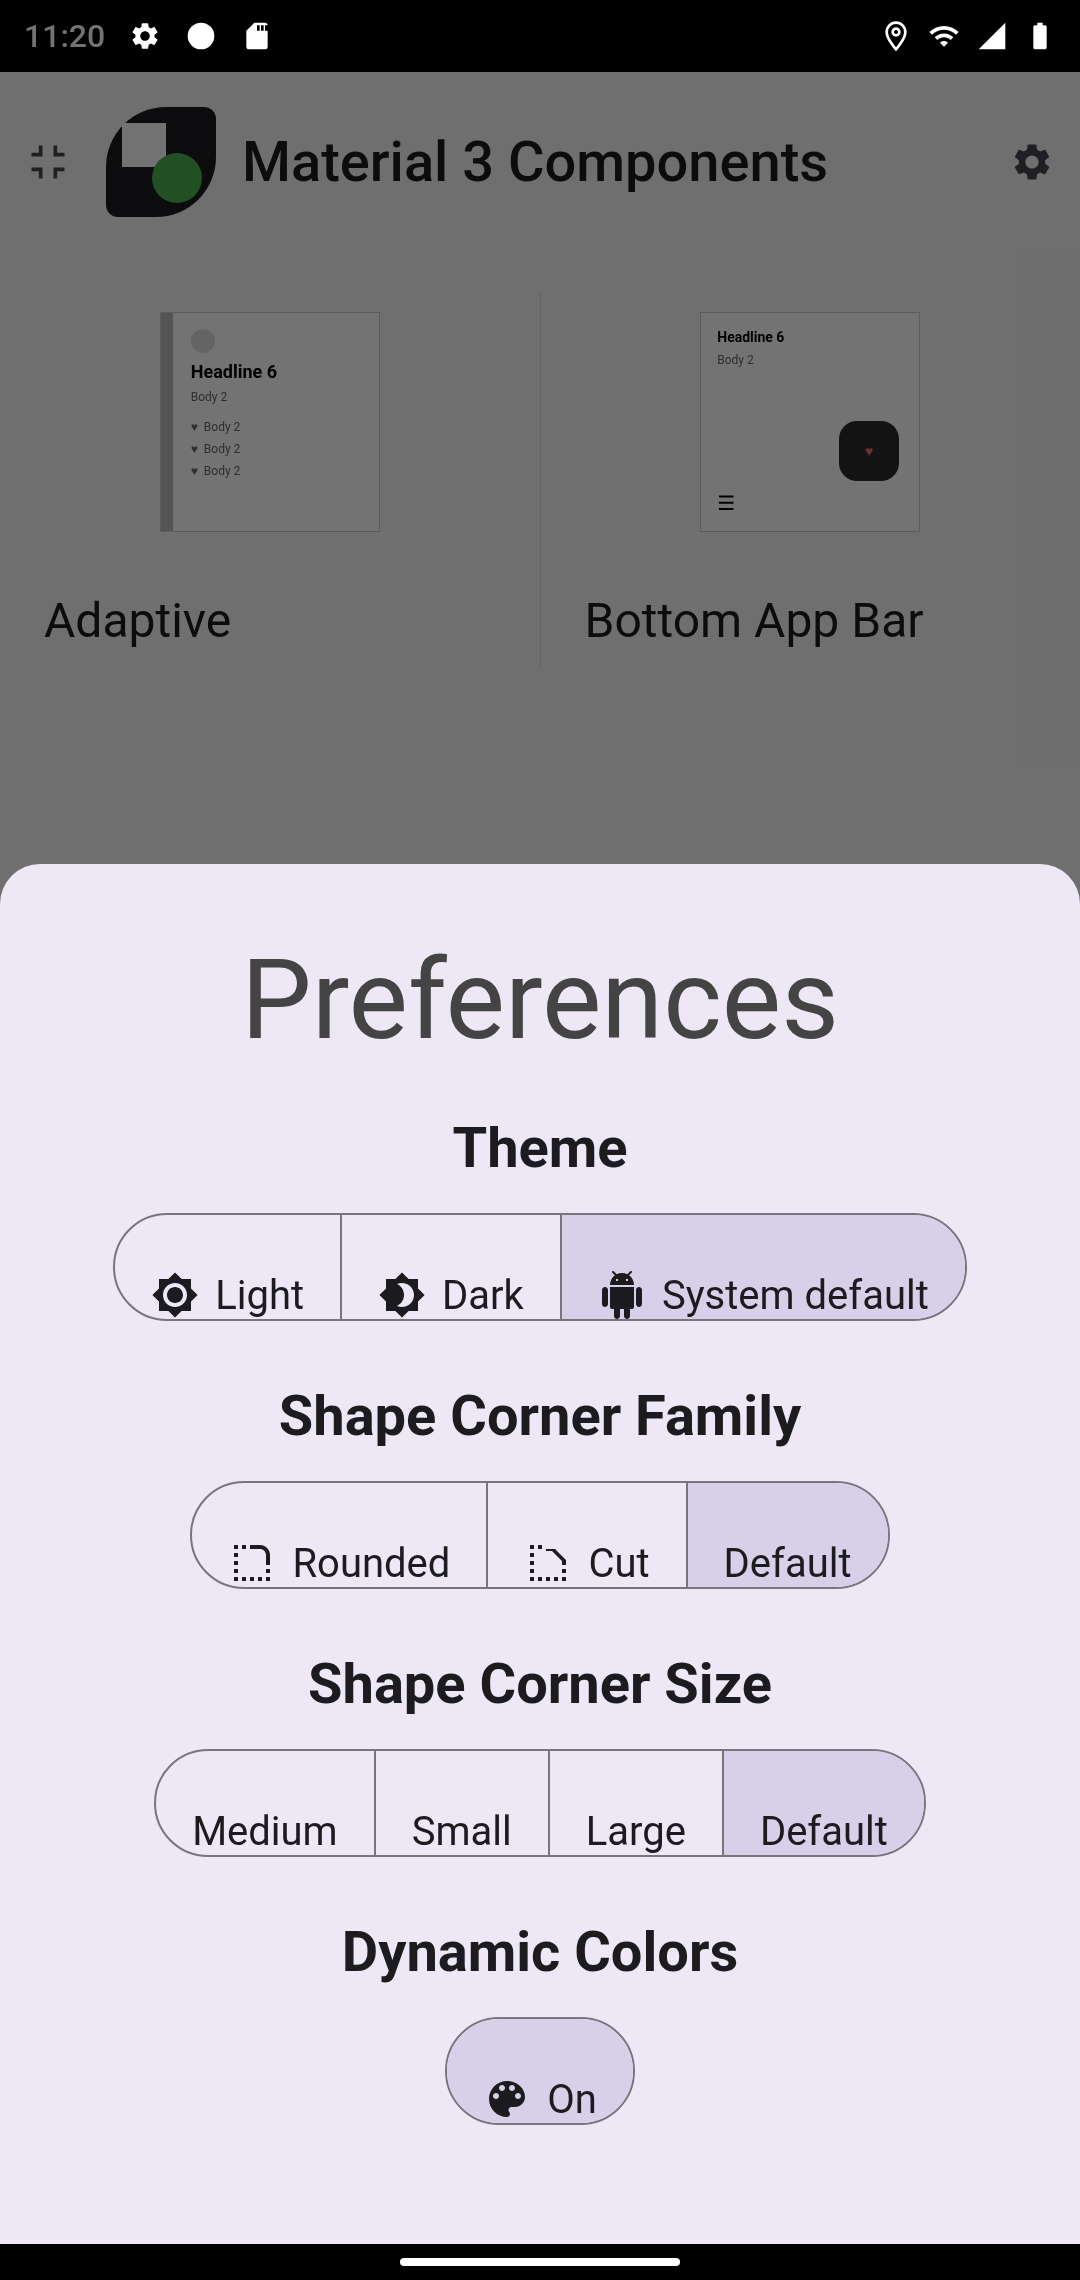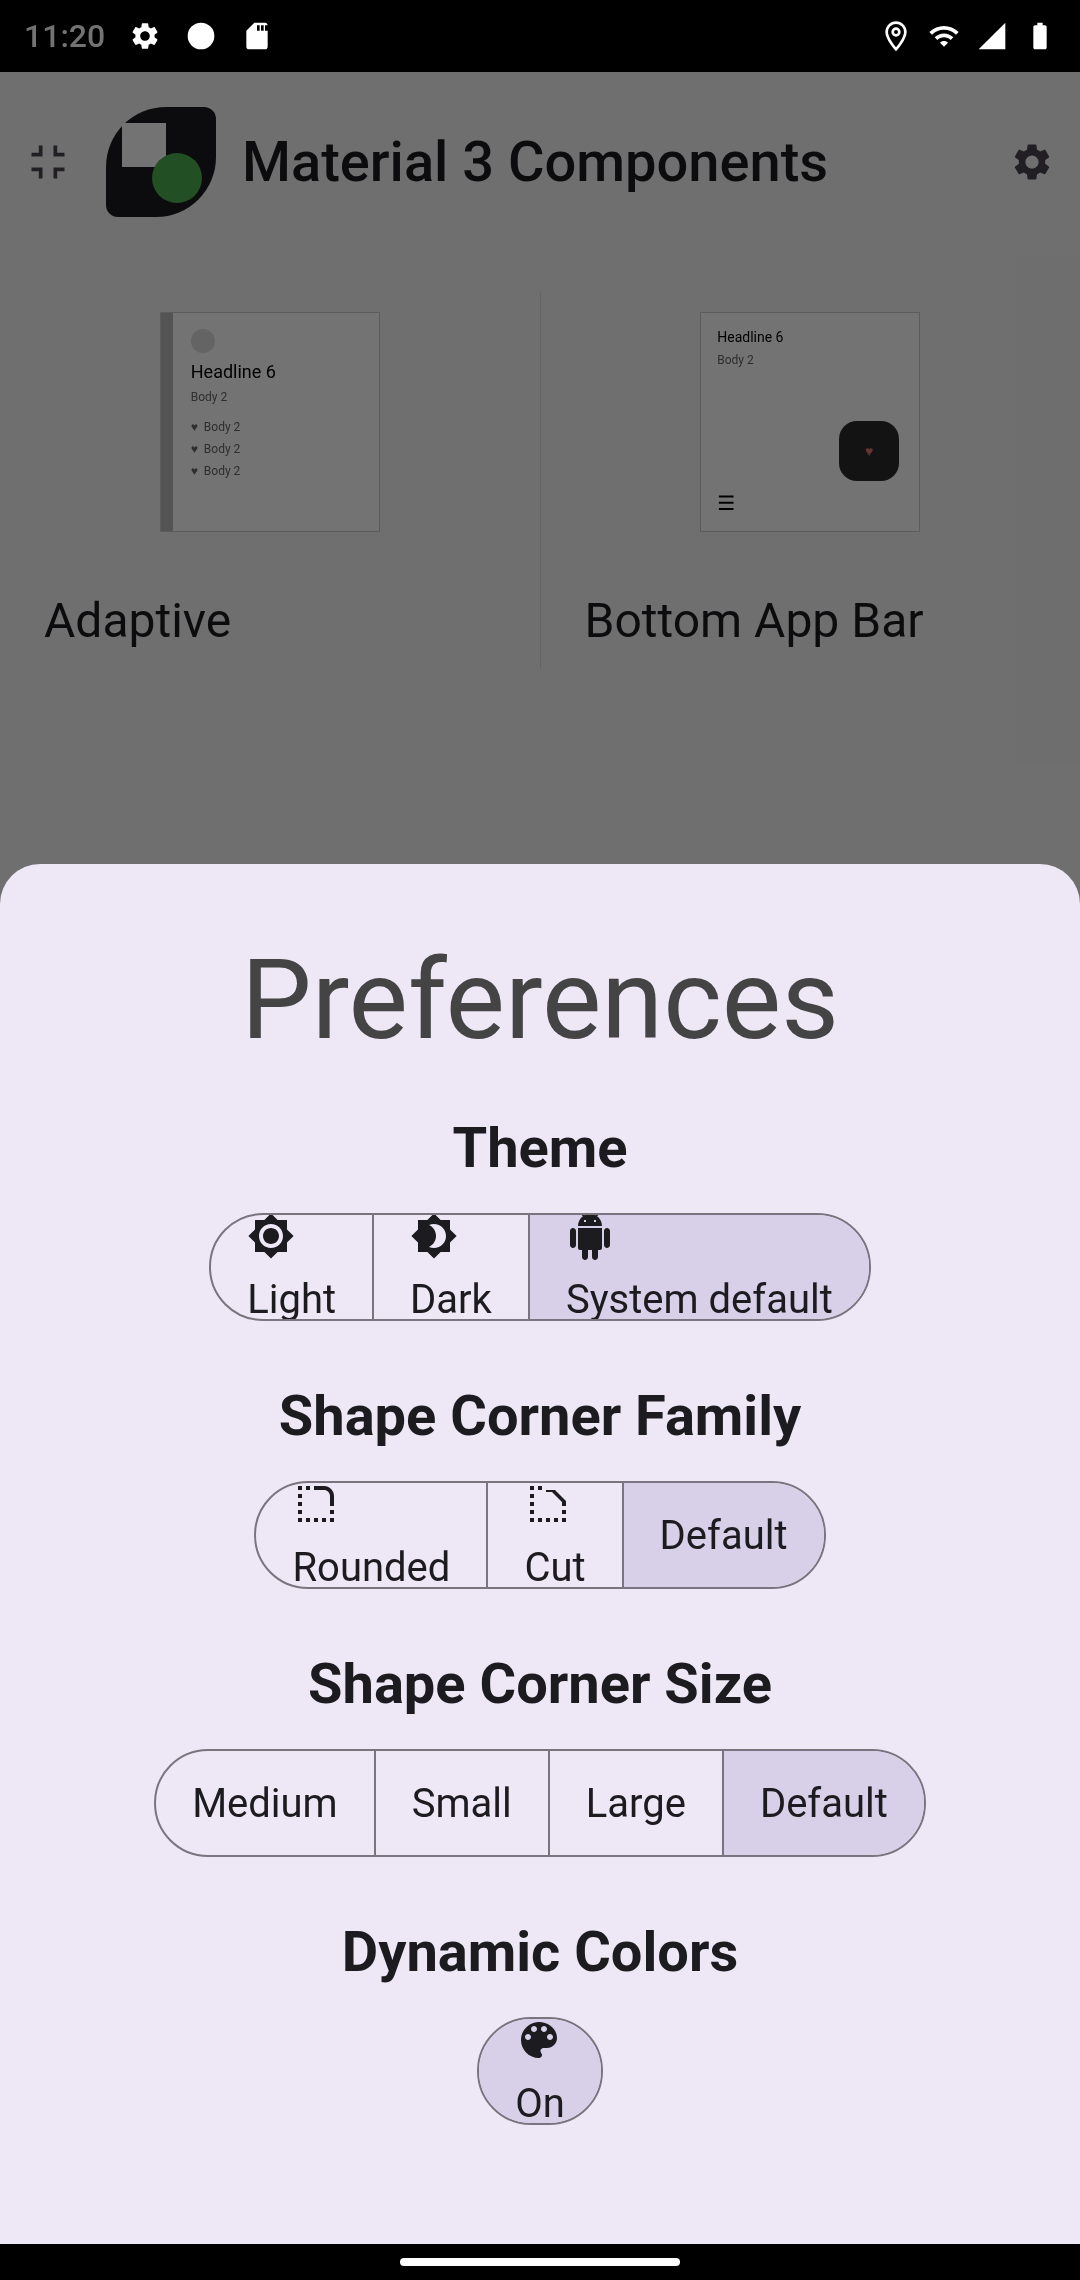--- a/index.html
+++ b/index.html
@@ -160,21 +160,21 @@
       padding: 16px;
       font-size: 14px;
     }
     
     .card-preview.adaptive {
       box-shadow: 12px 0 0 #bbb inset;
     }
     
     .card-preview .headline {
       font-size: 18px;
-      font-weight: 400;
+      font-weight: 700;
       margin-bottom: 4px;
     }
     
     .card-preview .body-line {
       font-size: 12px;
       color: #666;
       margin: 4px 0;
     }
     
     .card-label {
@@ -242,30 +242,29 @@
     .segmented {
       display: inline-flex;
       border: 2px solid #79747e;
       border-radius: 56px;
       overflow: hidden;
       height: 108px;
     }
     
     .segment {
       display: flex;
-      align-items: flex-start;
+      align-items: flex-end;
       justify-content: center;
       padding: 0 36px;
       font-size: 40px;
       color: #1c1b1f;
       border-right: 2px solid #79747e;
       gap: 16px;
       background: transparent;
       white-space: nowrap;
-      flex-direction: column;
     }
     
     .segment:last-child {
       border-right: none;
     }
     
     .segment.selected {
       background: #d7d0e8;
     }
     

